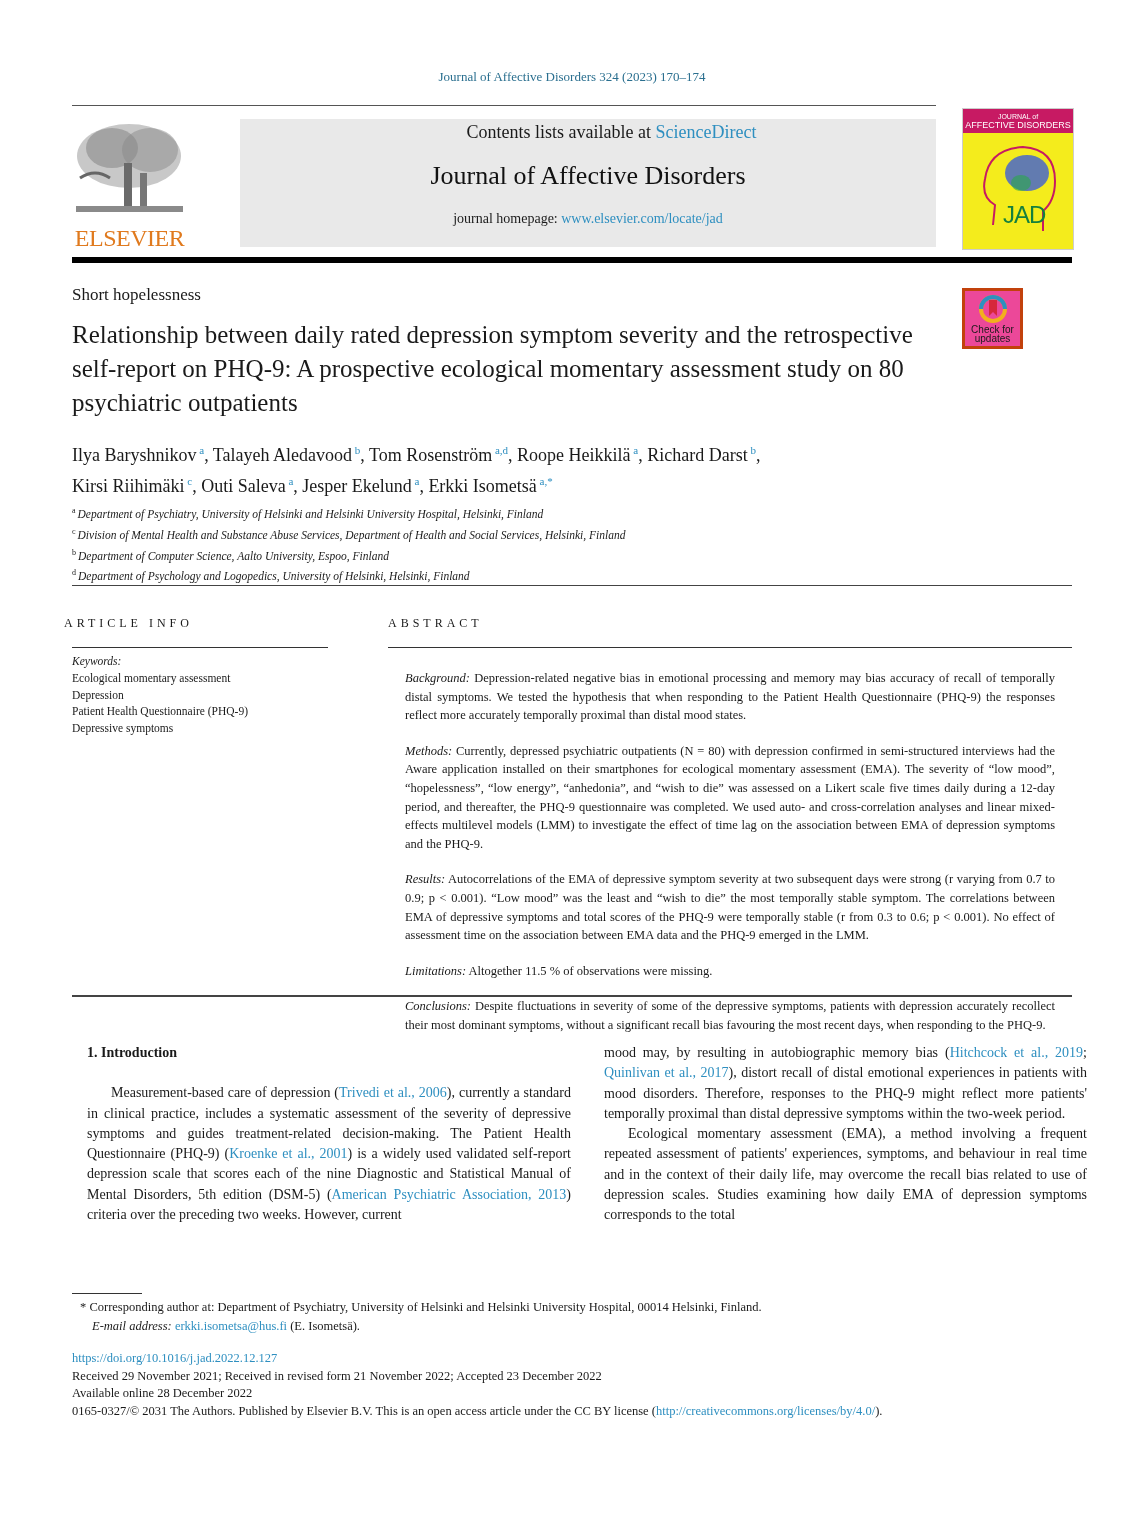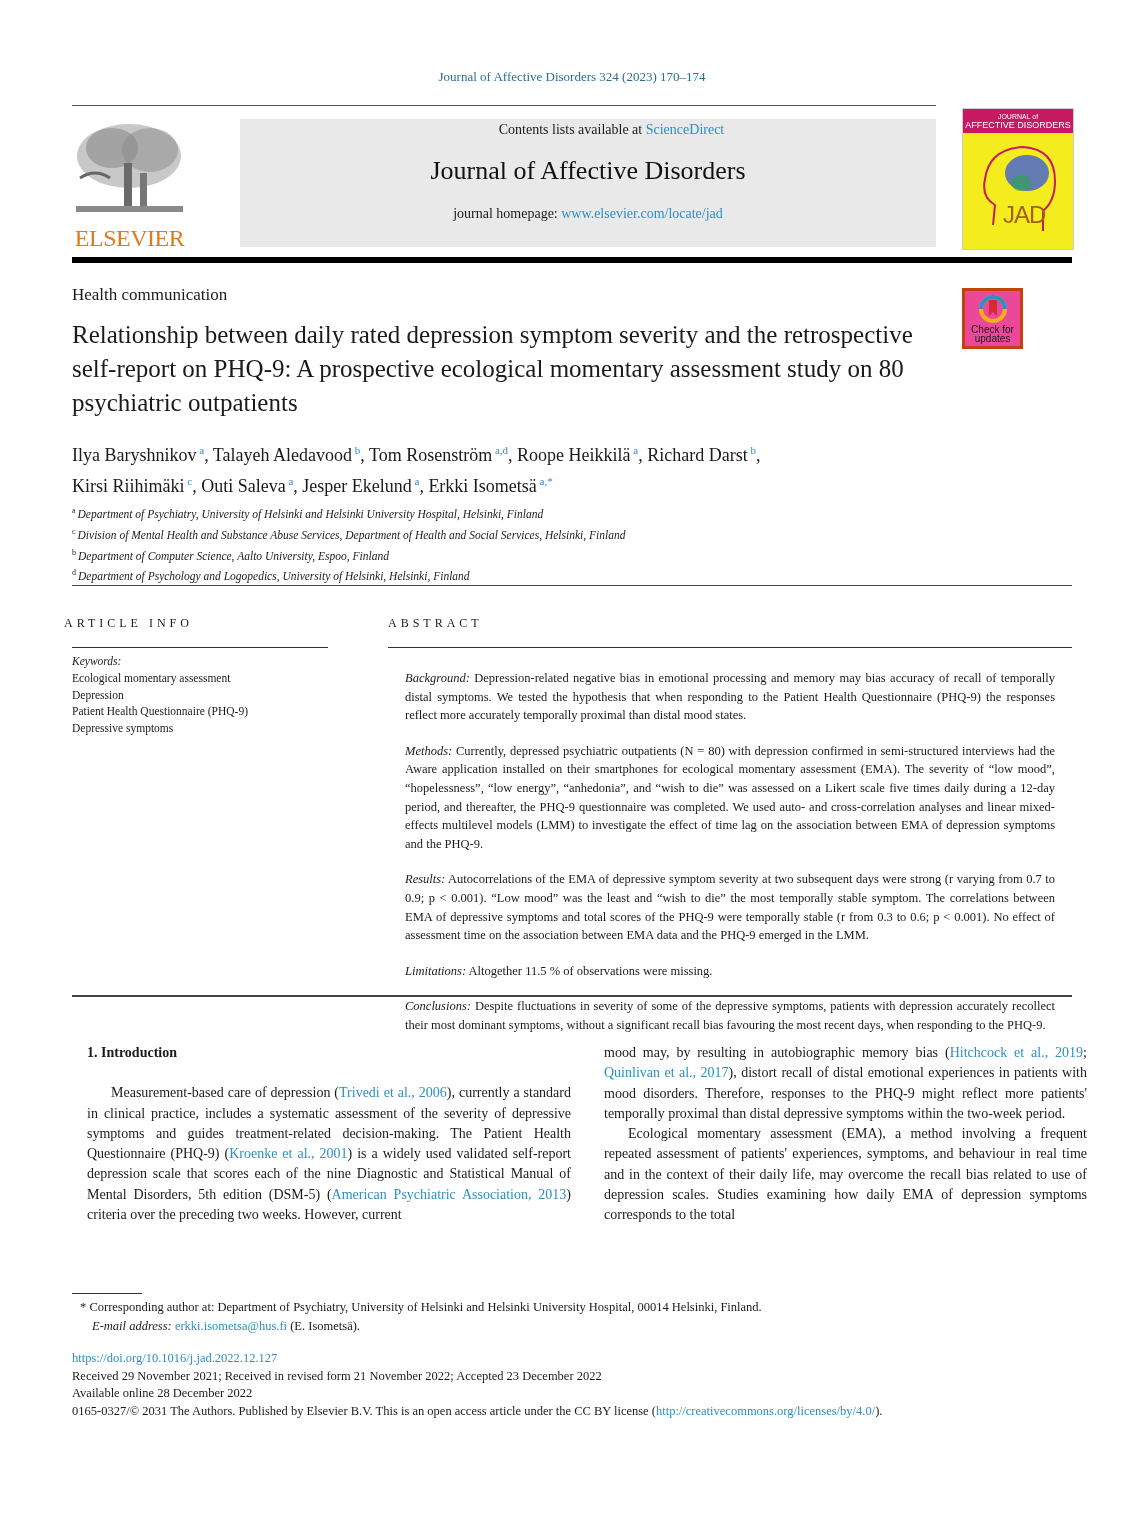--- a/index.html
+++ b/index.html
@@ -6,27 +6,27 @@
   body { width:1144px; height:1536px; position:relative; overflow:hidden;
          font-family:"Liberation Serif","DejaVu Serif",serif; color:#1a1a1a; }
   .abs { position:absolute; }
   .link { color:#2e8fc0; text-decoration:none; }
   .running-head { left:0; width:1144px; top:69px; text-align:center; font-size:13px; color:#2a6f8f; }
   .rule-top { left:72px; top:105px; width:864px; height:1px; background:#555; }
   .elsevier { left:72px; top:118px; width:115px; height:130px; }
   .elsevier .tree { width:115px; height:100px; }
   .elsevier .word { font-size:24px; color:#e07a1e; letter-spacing:-0.5px; text-align:center; margin-top:3px; }
   .banner { left:240px; top:119px; width:696px; height:128px; background:#e9e9e9; text-align:center; }
-  .banner .contents { margin-top:3px; font-size:14px;padding-left:47px; }
+  .banner .contents { margin-top:3px; font-size:18px;padding-left:47px; }
   .banner .jtitle { margin-top:18px; font-size:26px; color:#111; }
   .banner .homepage { margin-top:20px; font-size:14px; }
   .cover { left:962px; top:108px; width:110px; height:140px; background:#f4ec1c; overflow:hidden; border:1px solid #ccc; }
   .cover .band { background:#c71a63; color:#fff; font-family:"Liberation Sans",sans-serif; font-size:7px; text-align:center; line-height:9px; padding:3px 0; }
   .cover .band .b2 { font-size:9px; }
-  .cover .jad { position:absolute; left:40px; top:92px; font-family:"Liberation Sans",sans-serif; font-size:24px; color:#a16207; letter-spacing:-1px; }
+  .cover .jad { position:absolute; left:40px; top:92px; font-family:"Liberation Sans",sans-serif; font-size:24px; color:#15803d; letter-spacing:-1px; }
   .rule-thick { left:72px; top:257px; width:1000px; height:6px; background:#000; }
   .article-type { left:72px; top:285px; font-size:17px; }
   .title { left:72px; top:318px; width:860px; font-size:25px; line-height:34px; }
   .crossmark { left:962px; top:288px; width:55px; height:55px; background:#ec4899; border:3px solid #c2410c; text-align:center; font-family:"Liberation Sans",sans-serif; font-size:10px; line-height:9px; }
   .authors { left:72px; top:437px; width:1000px; font-size:18px; line-height:26px; }
   .authors sup { color:#2e8fc0; font-size:11px; }
   .affils { left:72px; top:502px; width:1000px; font-size:11.5px; font-style:italic; line-height:17px; }
   .affils sup { font-style:normal; font-size:8px; }
   .rule-mid { left:72px; top:585px; width:1000px; height:1px; background:#444; }
   .section-head { font-size:12px; letter-spacing:4px; }
@@ -88,21 +88,21 @@
   <svg width="110" height="110" viewBox="0 0 110 110" style="position:absolute;left:0;top:26px;">
     <path d="M30 90 L32 70 Q18 62 22 44 Q26 14 60 12 Q92 14 92 46 Q92 66 80 76 L80 96" stroke="#c71a63" stroke-width="2" fill="none"></path>
     <ellipse cx="64" cy="38" rx="22" ry="18" fill="#3d5fd6" opacity="0.8"></ellipse>
     <ellipse cx="58" cy="48" rx="10" ry="8" fill="#2aa84a" opacity="0.6"></ellipse>
   </svg>
   <div class="jad">JAD</div>
 </div>
 
 <div class="abs rule-thick"></div>
 
-<div class="abs article-type">Health communication</div>
+<div class="abs article-type">Short hopelessness</div>
 <div class="abs title">Relationship between daily rated depression symptom severity and the retrospective self-report on PHQ-9: A prospective ecological momentary assessment study on 80 psychiatric outpatients</div>
 
 <div class="abs crossmark">
   <svg width="30" height="30" viewBox="0 0 30 30" style="margin-top:3px;">
     <circle cx="15" cy="15" r="12" fill="none" stroke="#f2b01e" stroke-width="4"></circle>
     <path d="M3 15 A12 12 0 0 1 27 15" fill="none" stroke="#2e8fc0" stroke-width="4"></path>
     <path d="M11 6 L19 6 L19 22 L15 18 L11 22 Z" fill="#d6283b"></path>
   </svg>
   <div>Check for</div>
   <div>updates</div>

